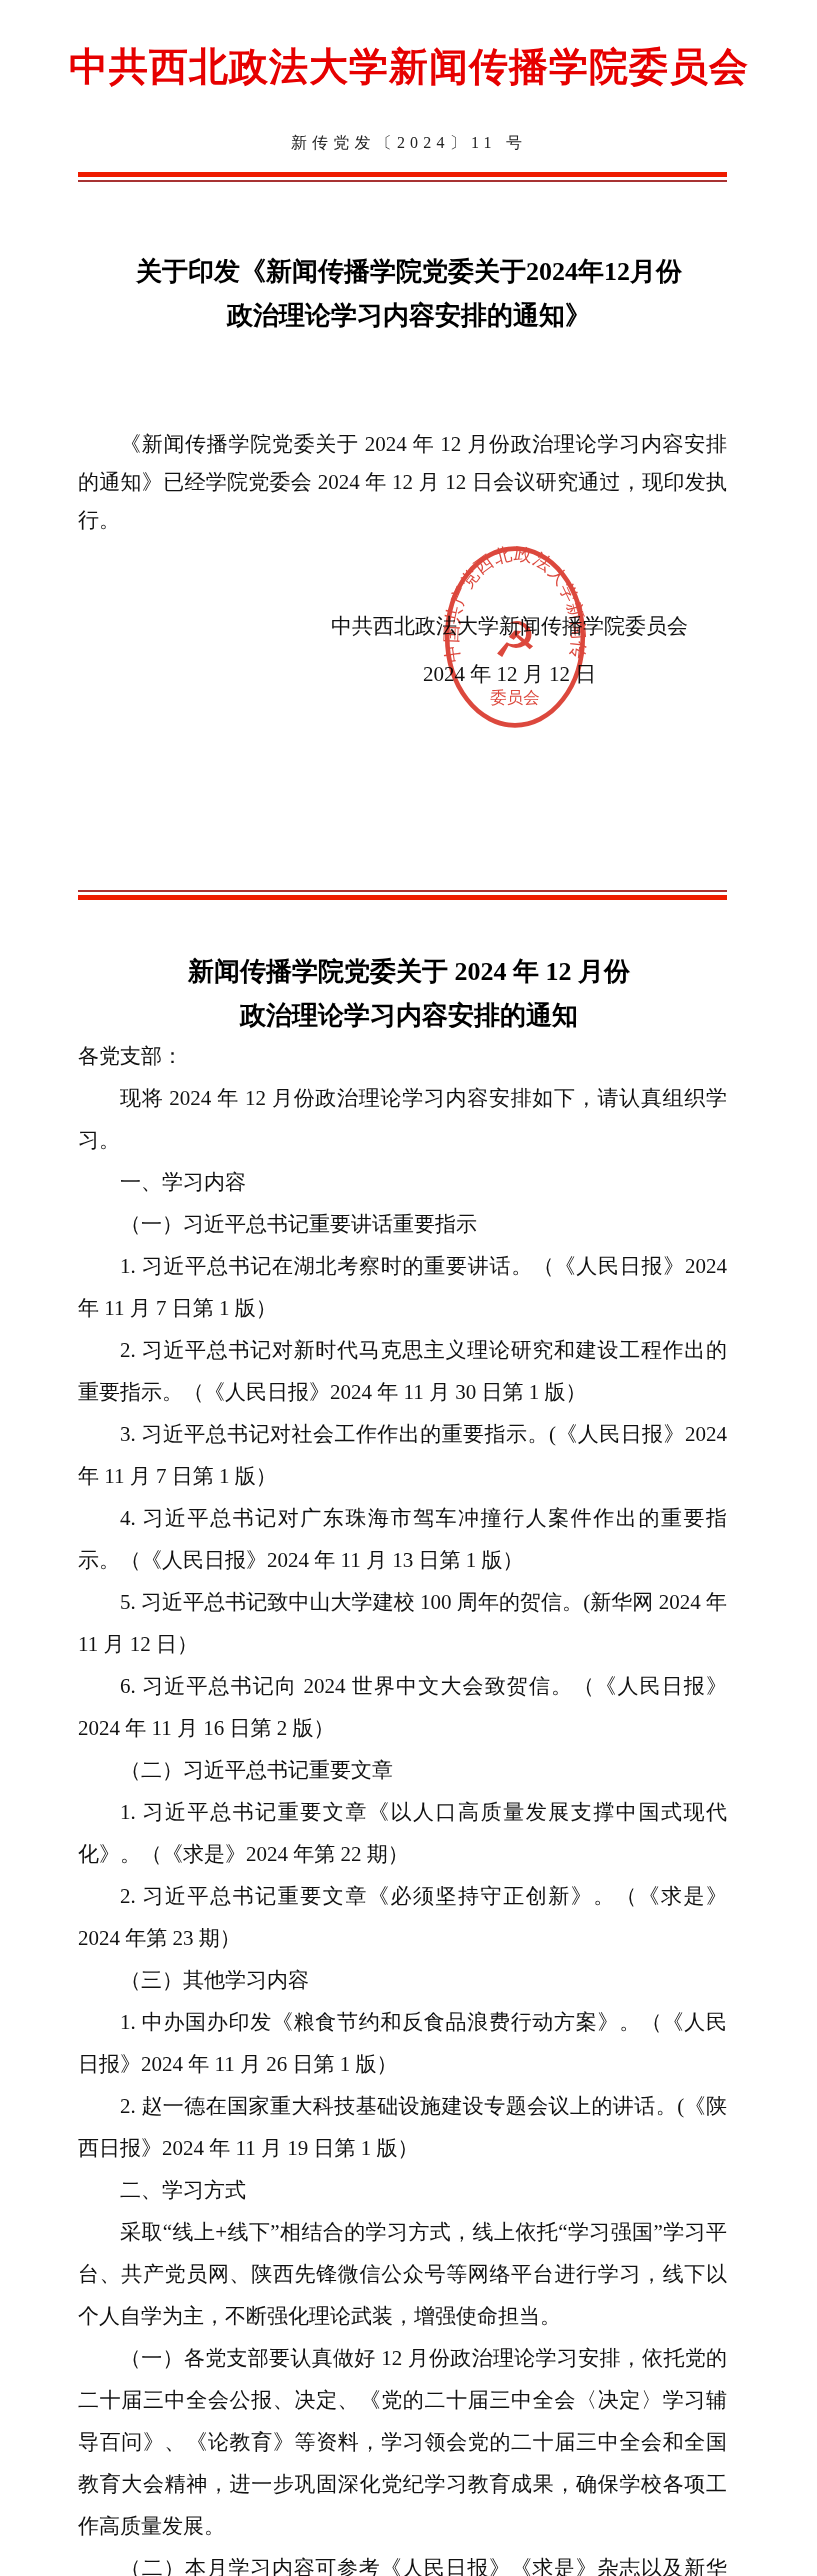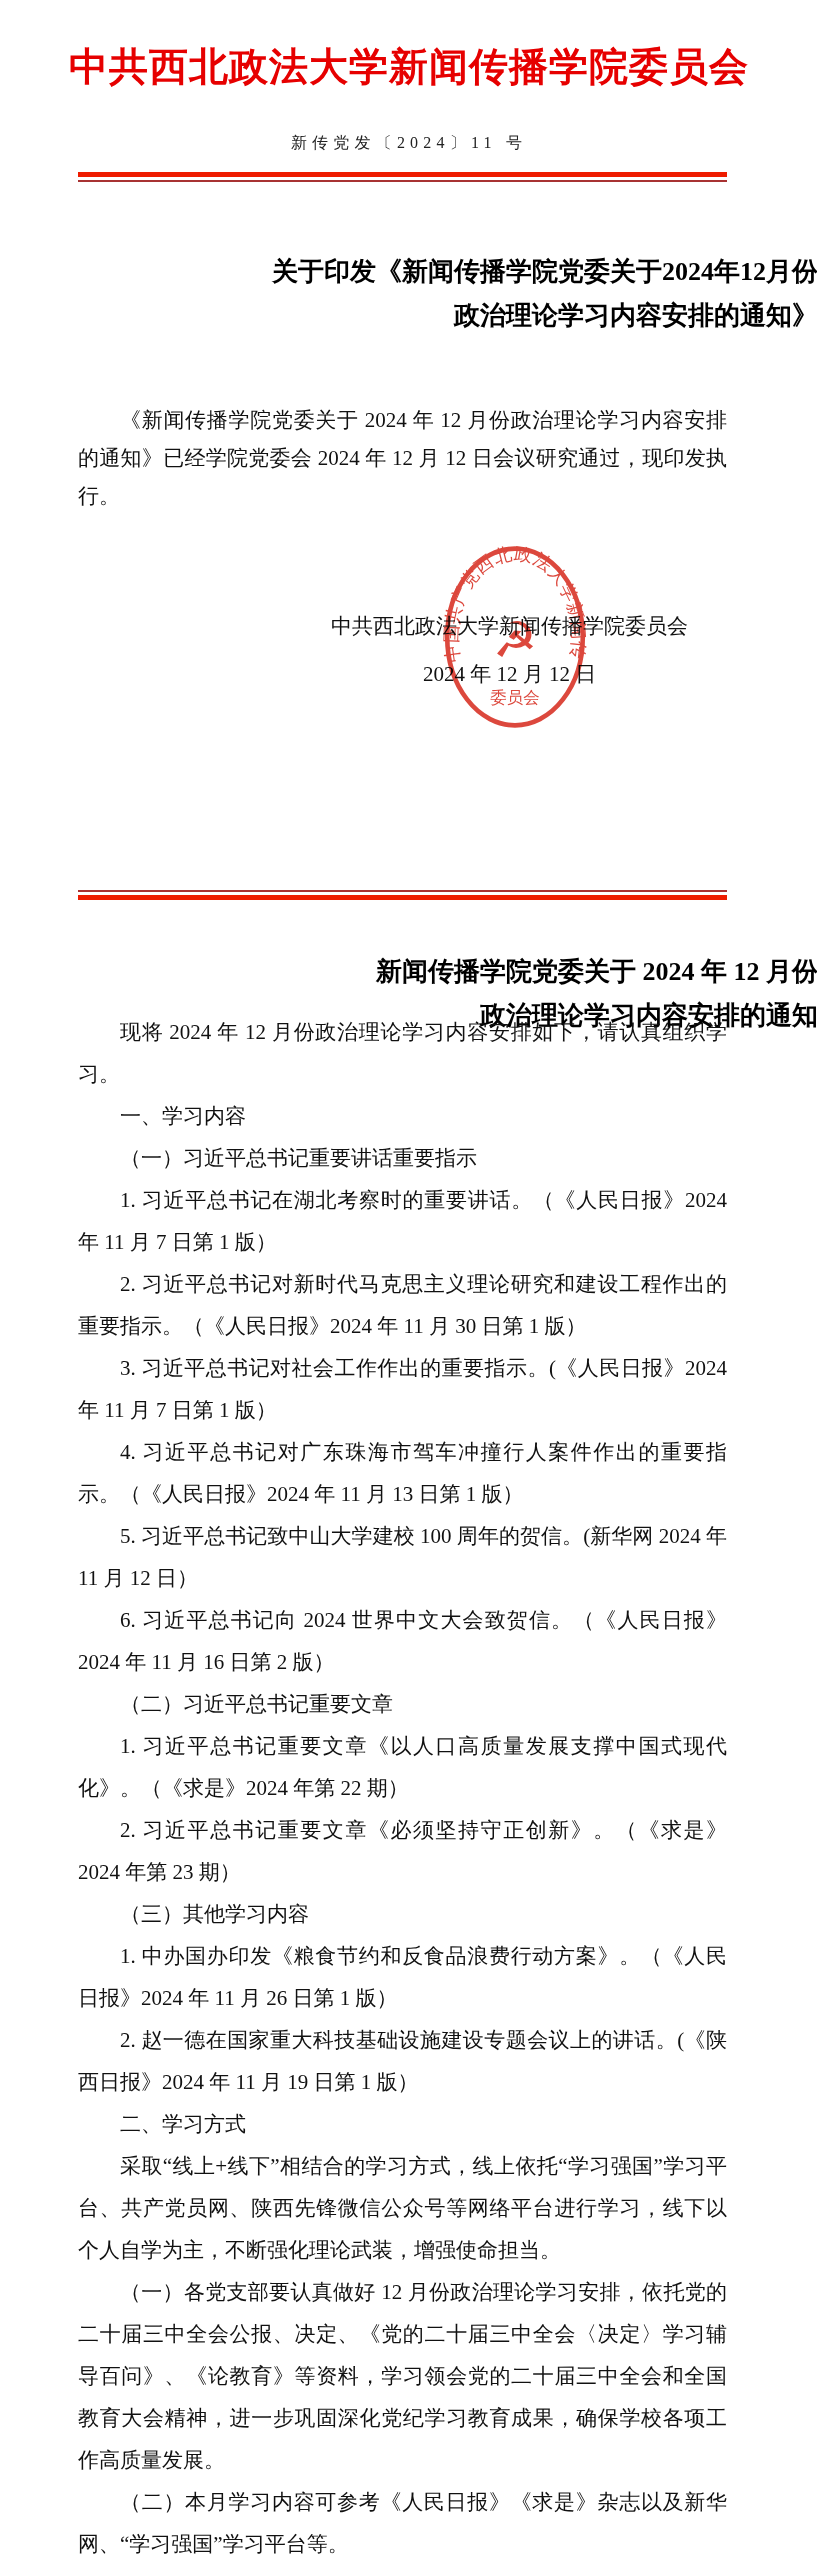--- a/index.html
+++ b/index.html
@@ -20,27 +20,27 @@
   }
   .sep { position:absolute; left:78px; width:649px; }
   .sep .bar-thick { height:5.2px; background:#ee1c00; }
   .sep .bar-thin  { height:2.1px;  background:#a83232; }
   .sep .gap { height:3.1px; }
   .sep1 { top:172px; }
   .sep2 { top:890px; }
   .doc-title {
     position:absolute; left:0; width:100%;
     font-size:26px; font-weight:bold; color:#000;
-    line-height:44px; text-align:right;
+    line-height:44px; text-align:center;
   }
   .doc1-title { top:250px; }
   .doc2-title { top:950px; }
   .body-block {
     position:absolute; left:78px; width:649px;
-    font-size:21px; line-height:38px; text-align:justify;
+    font-size:21px; line-height:38px; text-align:justify;margin-top:24px;
   }
   .doc1-body { top:401px; }
   .doc2-body { top:1011px; line-height:42px; }
   .para { text-indent:2em; margin:0; }
   .para.no-indent { text-indent:0; }
   .para.bold { font-weight:normal; }
   .signature {
     position:absolute; left:319px; width:381px; top:602px;
     font-size:21px; line-height:48px; text-align:center; color:#111;
   }
@@ -93,20 +93,21 @@
   <div class="bar-thick"></div>
 </div>
 
 <div class="doc-title doc2-title">
   <div>新闻传播学院党委关于 2024 年 12 月份</div>
   <div>政治理论学习内容安排的通知</div>
 </div>
 
 <div class="body-block doc2-body">
 
+<p class="para no-indent">各党支部：</p>
     <p class="para">现将 2024 年 12 月份政治理论学习内容安排如下，请认真组织学习。</p>
     <p class="para bold">一、学习内容</p>
     <p class="para">（一）习近平总书记重要讲话重要指示</p>
     <p class="para">1. 习近平总书记在湖北考察时的重要讲话。（《人民日报》2024 年 11 月 7 日第 1 版）</p>
     <p class="para">2. 习近平总书记对新时代马克思主义理论研究和建设工程作出的重要指示。（《人民日报》2024 年 11 月 30 日第 1 版）</p>
     <p class="para">3. 习近平总书记对社会工作作出的重要指示。(《人民日报》2024 年 11 月 7 日第 1 版）</p>
     <p class="para">4. 习近平总书记对广东珠海市驾车冲撞行人案件作出的重要指示。（《人民日报》2024 年 11 月 13 日第 1 版）</p>
     <p class="para">5. 习近平总书记致中山大学建校 100 周年的贺信。(新华网 2024 年 11 月 12 日）</p>
     <p class="para">6. 习近平总书记向 2024 世界中文大会致贺信。（《人民日报》2024 年 11 月 16 日第 2 版）</p>
     <p class="para">（二）习近平总书记重要文章</p>

